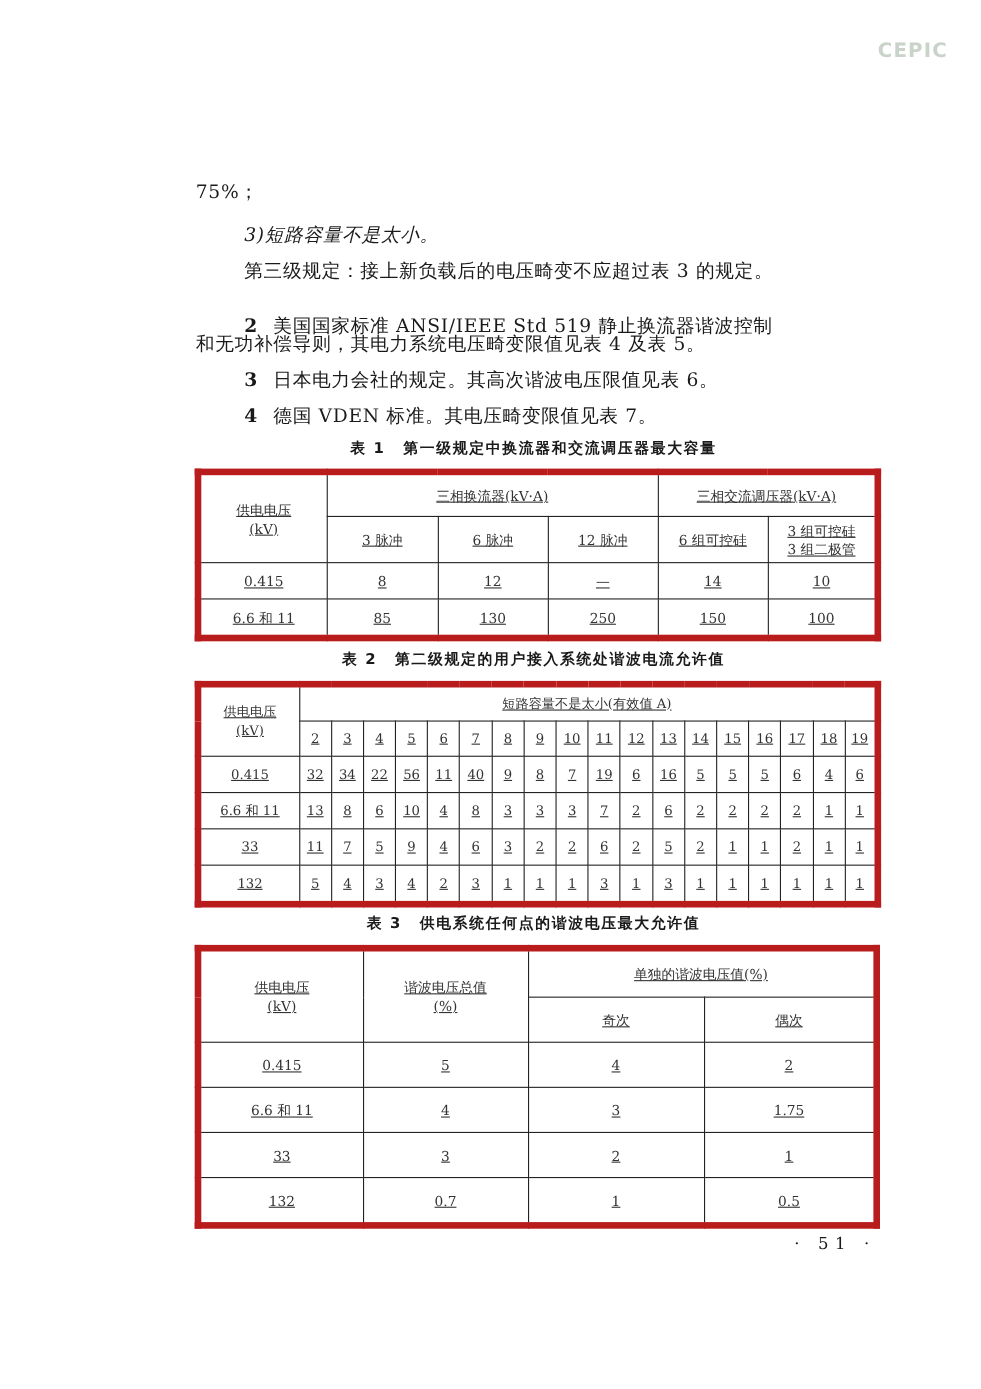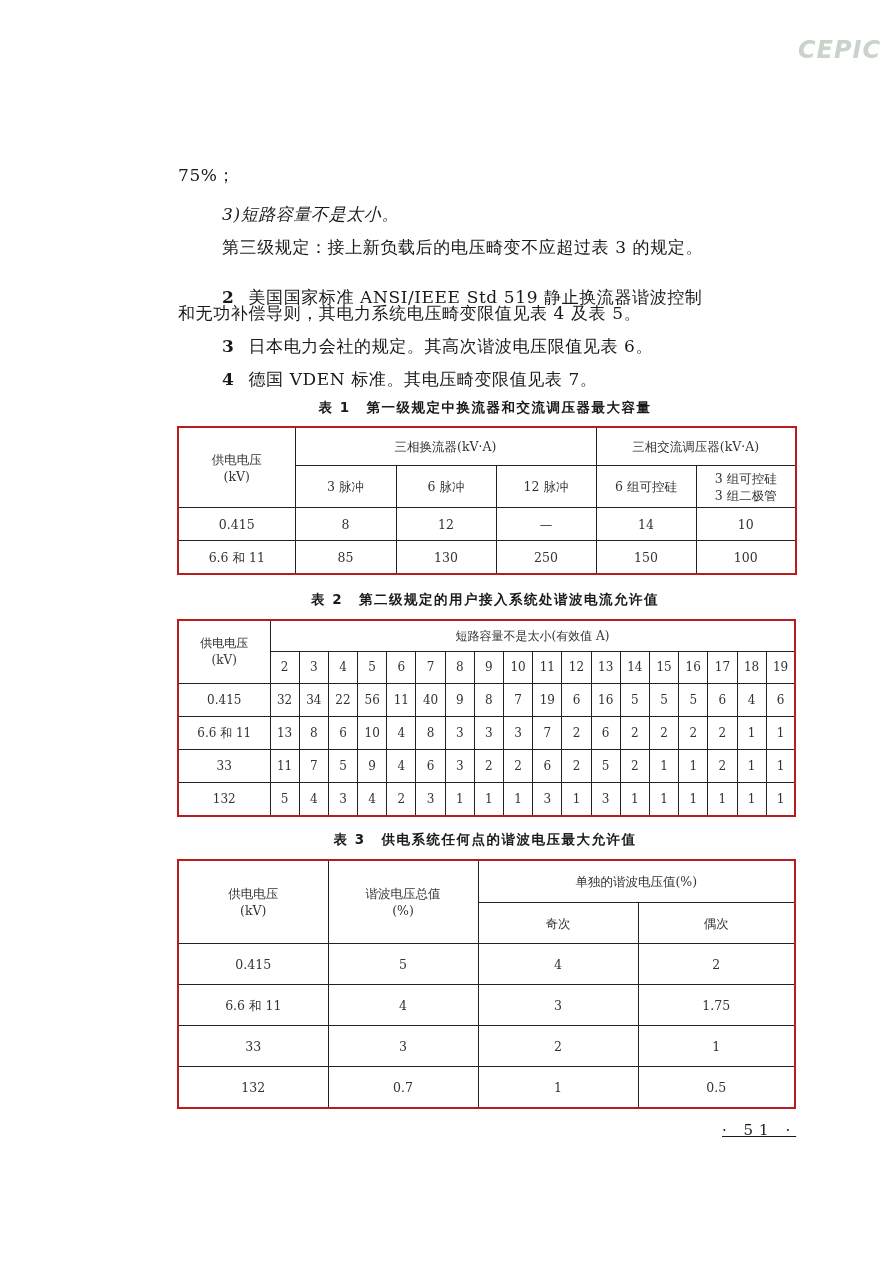--- a/index.html
+++ b/index.html
@@ -13,23 +13,22 @@
       position: relative;
       overflow: hidden;
       font-family: "DejaVu Serif", "Liberation Serif", serif;
       color: #1a1a1a;
     }
     .logo {
       position: absolute;
       left: 798px;
       top: 36px;
       font-family: "DejaVu Sans", "Liberation Sans", sans-serif;
-      font-style: italic;
       font-weight: bold;
-      font-size: 24px;
+      font-size: 18px;
       color: #c9d3c9;
       letter-spacing: 1px;
     }
     .para {
       position: absolute;
       font-size: 17px;
       line-height: 22px;
       white-space: nowrap;
       letter-spacing: 0.6px;
     }
@@ -55,40 +54,39 @@
       font-size: 12.5px;
       color: #333;
     }
     table td {
       border: 1px solid #222;
       text-align: center;
       vertical-align: middle;
       padding: 0;
       line-height: 17px;
     }
-    table.outer-thick { border: 2px solid #b91c1c; }
+    table.outer-thick { border: 6px solid #b91c1c; text-decoration: underline; }
     .t1 { left: 177px; top: 426px; width: 618px; }
     .t1 td { height: 32px; }
     .t1 .hdr-row td { height: 37px; }
     .t1 .mid-row td { height: 41px; }
     .t2 { left: 177px; top: 619px; width: 617px; font-size: 12px; }
     .t2 td { height: 32px; }
     .t2 .hdr-top td { height: 30px; }
     .t2 .hdr-sub td { height: 31px; }
     .t3 { left: 177px; top: 859px; width: 617px; }
     .t3 td { height: 40px; }
     .t3 .hdr-top td { height: 41px; }
     .t3 .hdr-sub td { height: 40px; }
     .page-num {
       position: absolute;
       left: 722px;
       top: 1121px;
       font-size: 15px;
       letter-spacing: 6px;
-      text-decoration: underline;
     }
   </style>
 </head>
 <body>
 
 <div class="logo">CEPIC</div>
 
 <div class="para" style="left:178px; top:164px;">75%；</div>
 <div class="para" style="left:222px; top:203px;font-style:italic;">3)短路容量不是太小。</div>
 <div class="para" style="left:222px; top:236px;">第三级规定：接上新负载后的电压畸变不应超过表 3 的规定。</div>

